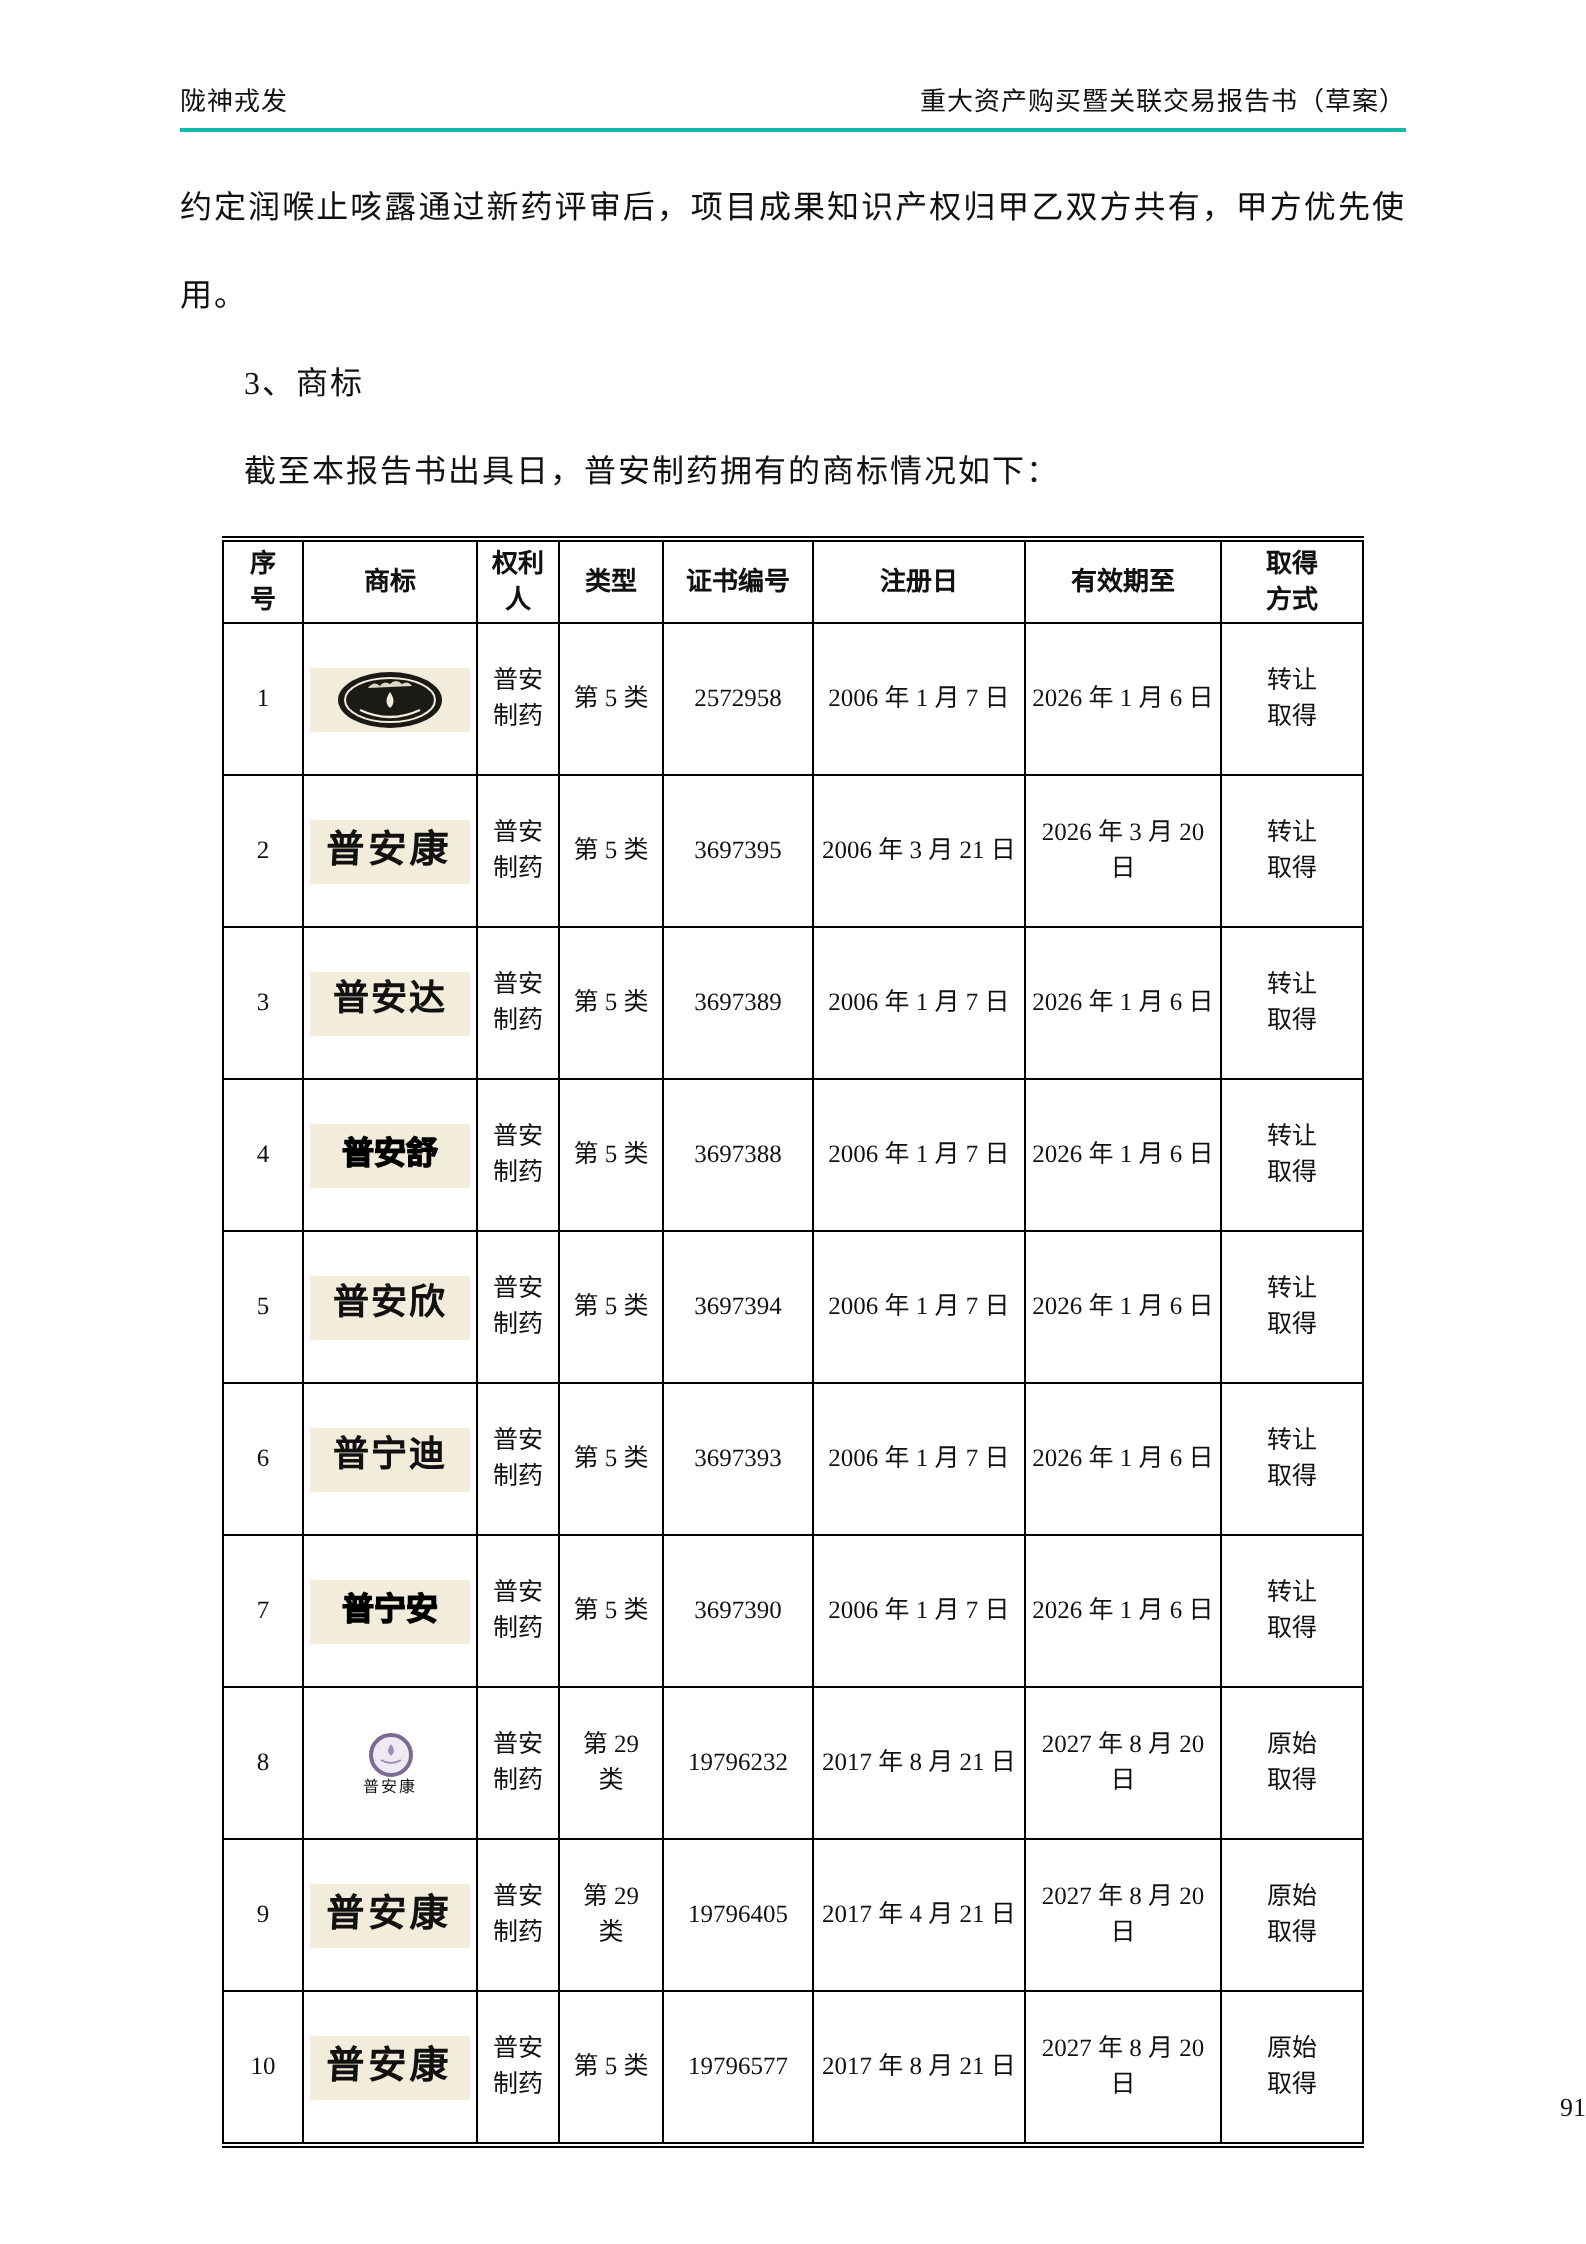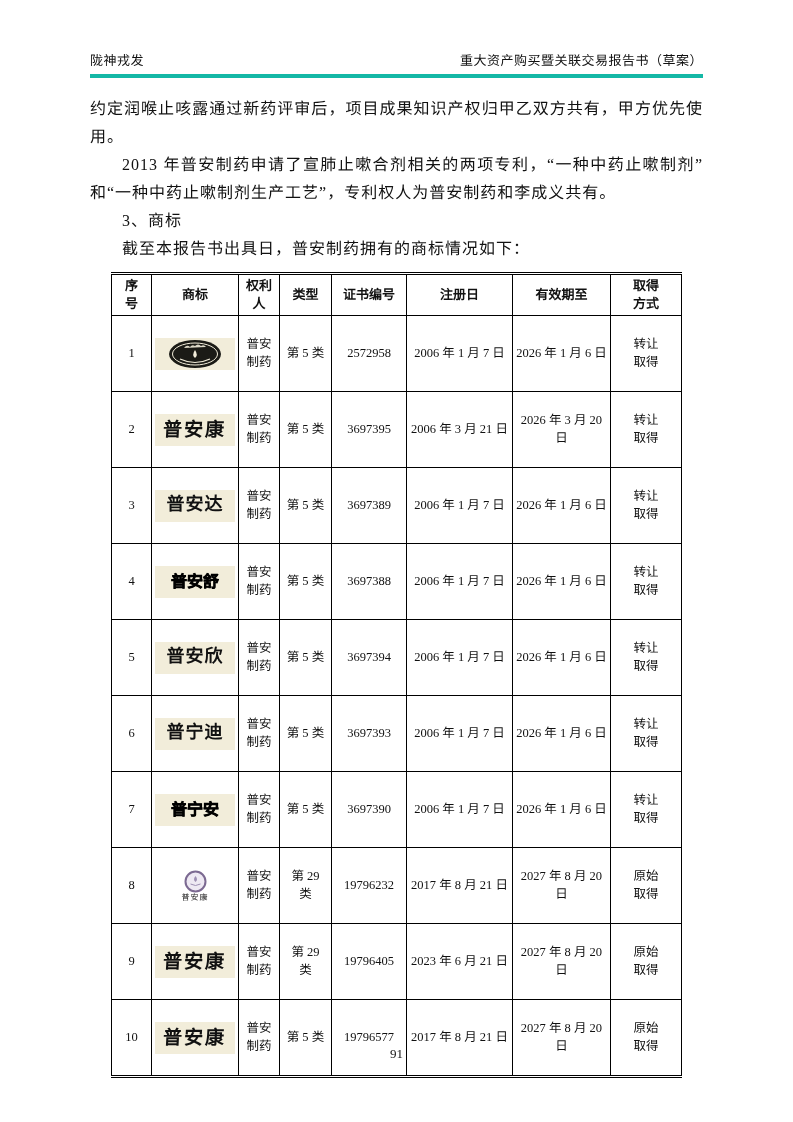--- a/index.html
+++ b/index.html
@@ -12,32 +12,32 @@
     color: #111;
     font-family: "Liberation Serif", "DejaVu Serif", serif;
     overflow: hidden;
   }
   
   .doc-header {
     display: flex;
     justify-content: space-between;
     align-items: flex-end;
     margin: 0 90px;
-    padding-top: 50px;
+    padding-top: 40px;
     padding-bottom: 5px;
-    border-bottom: 4px solid #14b8a6;
+    border-bottom: 2px solid #14b8a6;
     font-size: 13px;
     letter-spacing: 0.5px;
   }
   
   .content { margin: 0 90px; }
   p.body {
     margin: 0;
     font-size: 16px;
-    line-height: 28px;
+    line-height: 44px;
     letter-spacing: 1px;
     text-align: justify;
   }
   p.first { margin-top: 17px; }
   .indent { text-indent: 2em; }
   
   table.tm {
     width: 570px;
     margin: 9px auto 0 auto;
     border-collapse: collapse;
@@ -99,37 +99,36 @@
     line-height: 1;
     gap: 1px;
     margin: 2px auto;
   }
   .badge-caption { font-size: 8px; letter-spacing: 1px; white-space: nowrap; }
   
   .doc-footer {
     position: absolute;
     left: 0; right: 0;
     bottom: 60px;
-    text-align: center;
+    text-align: right;
     font-size: 13px;
   }
 </style>
 </head>
 <body>
 
 <div class="page">
 
   <div class="doc-header">
     <span>陇神戎发</span>
     <span>重大资产购买暨关联交易报告书（草案）</span>
   </div>
 
   <div class="content">
     <p class="body first">约定润喉止咳露通过新药评审后，项目成果知识产权归甲乙双方共有，甲方优先使用。</p>
-    <p class="body indent">2013 年普安制药申请了宣肺止嗽合剂相关的两项专利，“一种中药止嗽制剂”和“一种中药止嗽制剂生产工艺”，专利权人为普安制药和李成义共有。</p>
     <p class="body indent">3、商标</p>
     <p class="body indent">截至本报告书出具日，普安制药拥有的商标情况如下：</p>
 
     <table class="tm">
       <colgroup>
         <col style="width:40px">
           <col style="width:87px">
           <col style="width:41px">
           <col style="width:52px">
         <col style="width:75px">
@@ -298,21 +297,21 @@
           <td>
             <div class="mark-box cream">
               <span class="mark-calli">普安康</span>
             </div>
           </td>
           <td>普安
 制药</td>
           <td>第 29
 类</td>
           <td>19796405</td>
-          <td>2023 年 6 月 21 日</td>
+          <td>2017 年 4 月 21 日</td>
           <td>2027 年 8 月 20 日</td>
           <td>原始
 取得</td>
         </tr>
         <tr>
           <td>10</td>
           <td>
             <div class="mark-box cream">
               <span class="mark-calli">普安康</span>
             </div>

